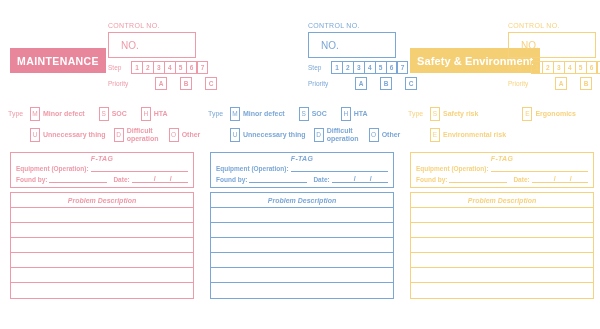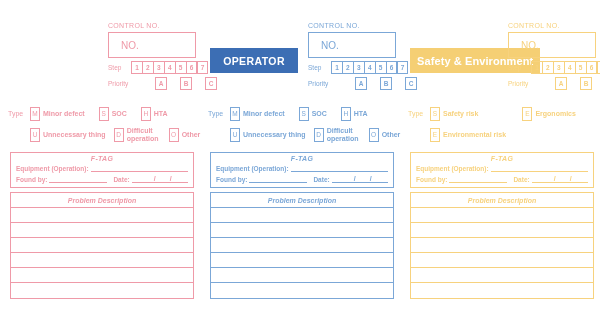--- a/index.html
+++ b/index.html
@@ -247,20 +247,21 @@
   }
   .problem .prow:last-child { border-bottom: none; }
 </style>
 </head>
 <body>
 
 <div class="sheet">
 
   <div class="card" id="card-maintenance">
 
+    <div class="badge">MAINTENANCE</div>
 
     <div class="control-block">
       <div class="control-label">CONTROL NO.</div>
       <div class="control-box">NO.</div>
 
       <div class="grid-row">
         <div class="rlabel">Step</div>
         <div class="step-cells">
           <div class="cell">1</div>
           <div class="cell">2</div>
@@ -339,21 +340,20 @@
       <div class="prow"></div>
       <div class="prow"></div>
       <div class="prow"></div>
       <div class="prow"></div>
       <div class="prow"></div>
     </div>
   </div>
 
   <div class="card" id="card-operator">
 
-    <div class="badge">OPERATOR</div>
 
     <div class="control-block">
       <div class="control-label">CONTROL NO.</div>
       <div class="control-box">NO.</div>
 
       <div class="grid-row">
         <div class="rlabel">Step</div>
         <div class="step-cells">
           <div class="cell">1</div>
           <div class="cell">2</div>

